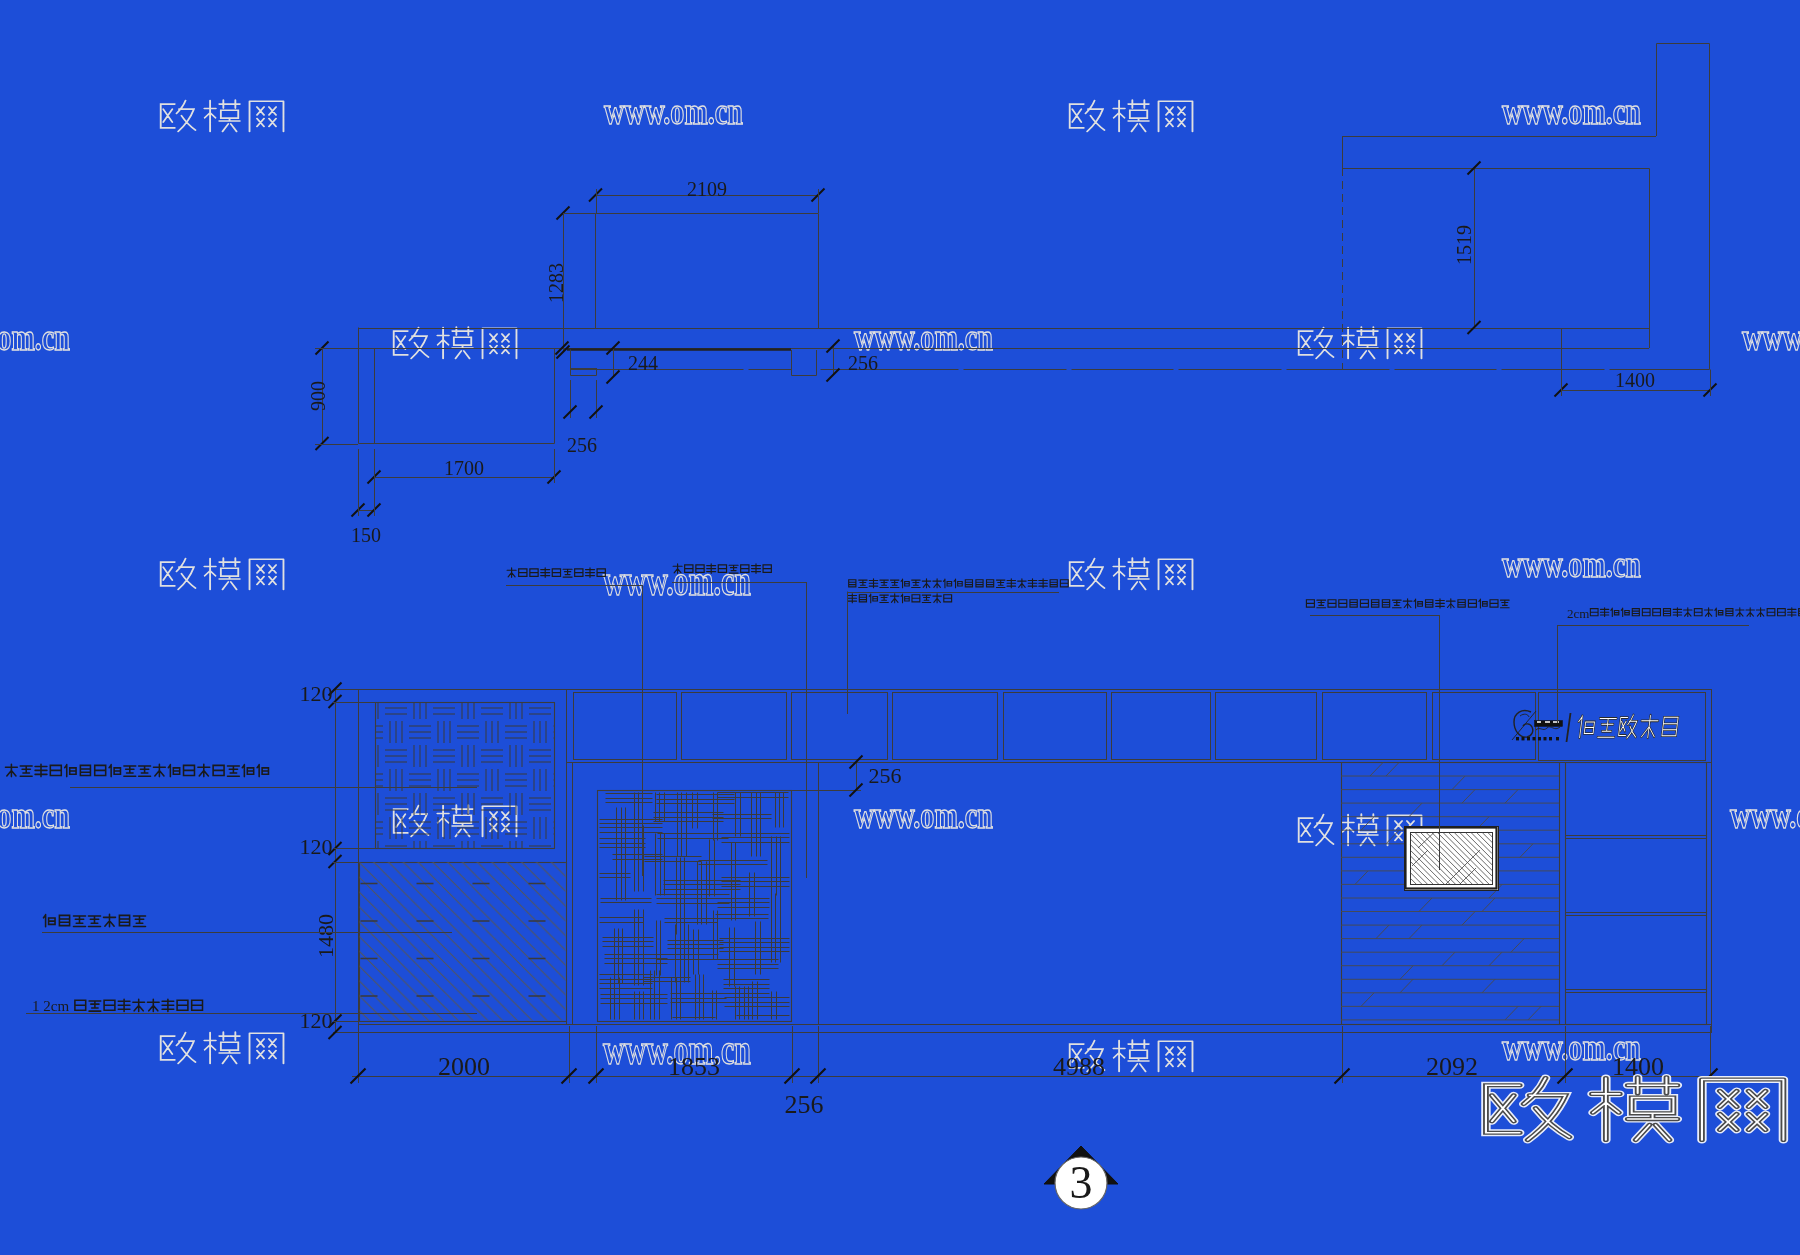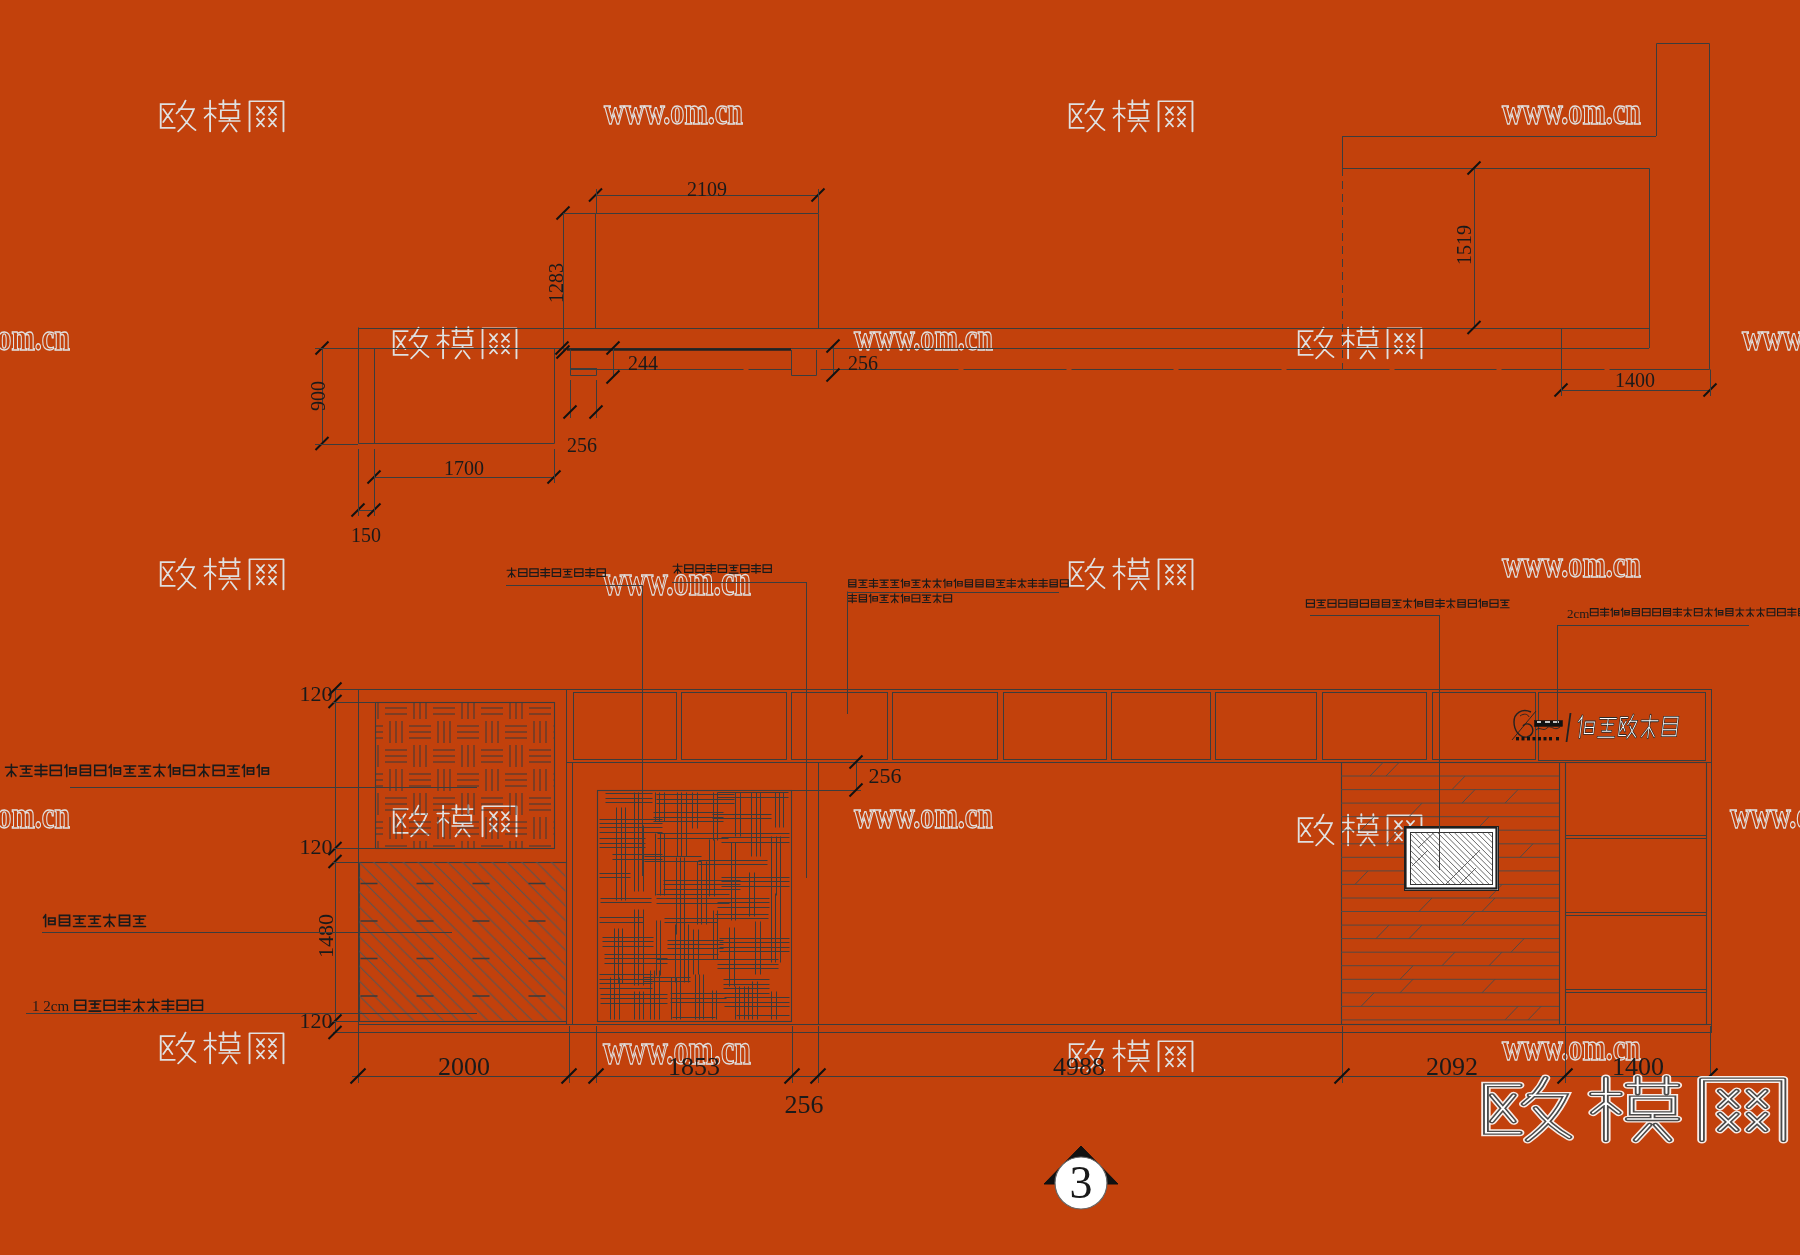--- a/index.html
+++ b/index.html
@@ -1,17 +1,17 @@
 <!DOCTYPE html>
 <html><head>
 <meta charset="utf-8">
 <title>elevation drawing</title>
 <style>
 html,body{margin:0;padding:0;background:#ffffff;}
-#page{width:1800px;height:1255px;position:relative;overflow:hidden;background:#c2410c;}
+#page{width:1800px;height:1255px;position:relative;overflow:hidden;background:#1d4ed8;}
 text{font-family:"Liberation Serif",serif;}
 svg{will-change:transform;}
 </style>
 </head>
 <body>
 <div id="page">
 <svg width="1800" height="1255" viewBox="0 0 1800 1255">
 
 <defs>
 <g id="s0">

